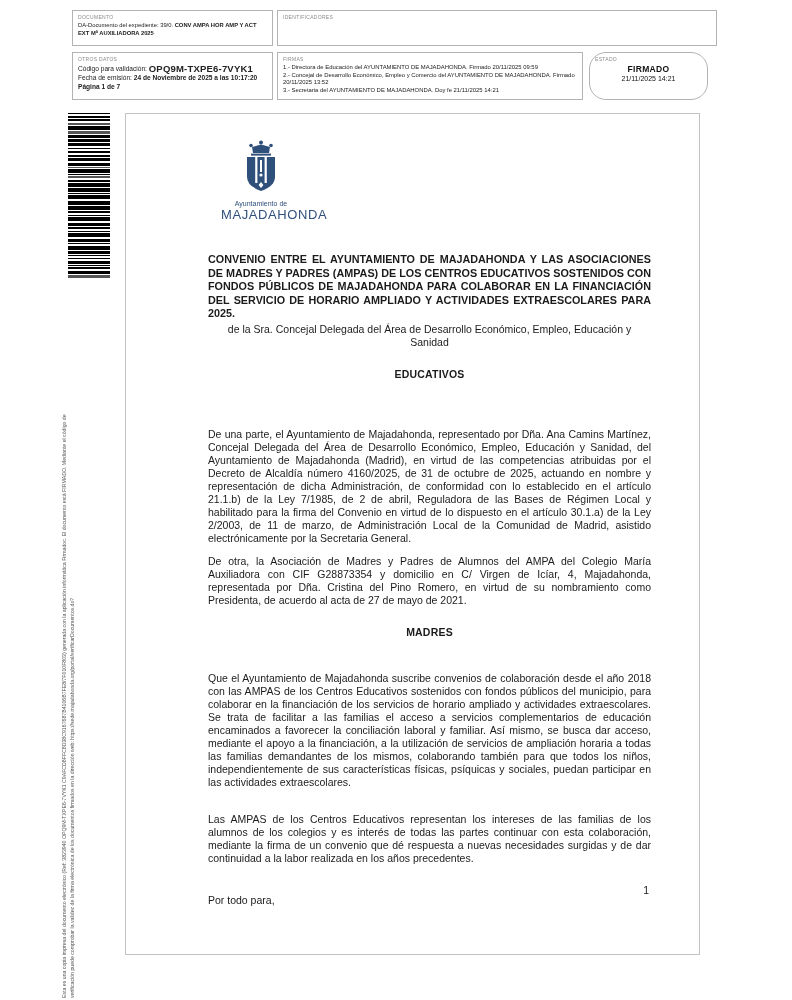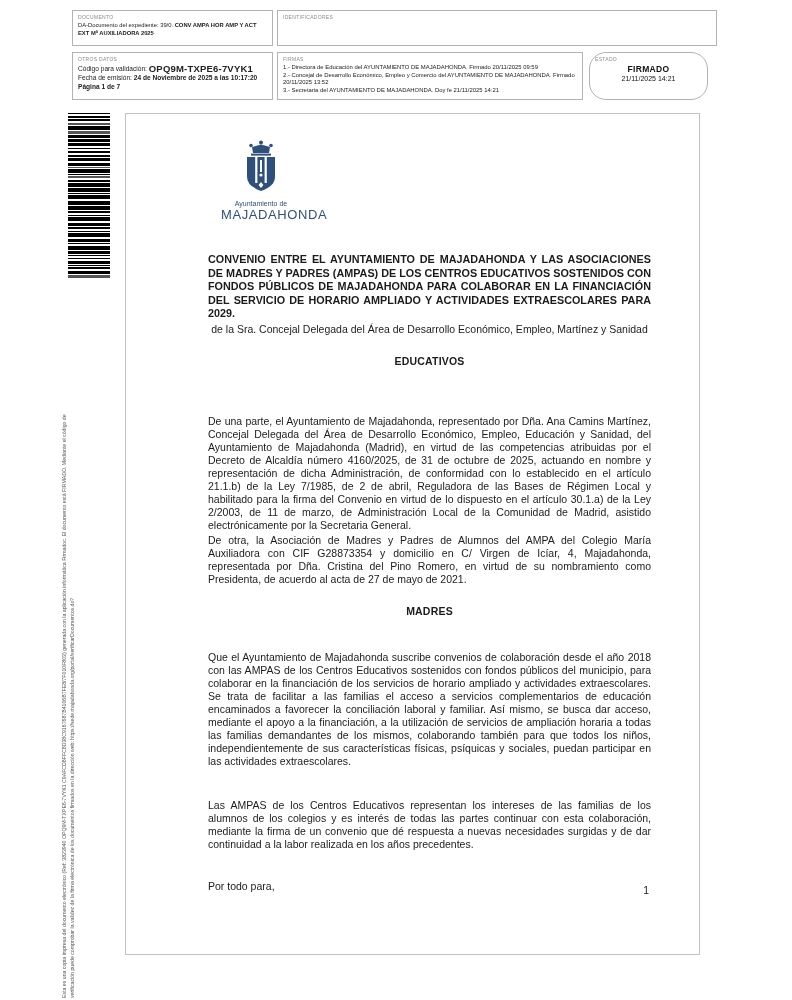--- a/index.html
+++ b/index.html
@@ -103,23 +103,23 @@
   .intro-1 { margin-top: 15px; }
   .intro-2 { margin-top: 2px; }
   .center-heading {
     text-align: center;
     font-weight: bold;
     margin-top: 19px;
     letter-spacing: .2px;
   }
   .para { text-align: justify; }
   .para-1 { margin-top: 47px; }
-  .para-2 { margin-top: 2px; }
+  .para-2 { margin-top: 10px; }
   .para-3 { margin-top: 33px; }
-  .para-4 { margin-top: 31px; }
+  .para-4 { margin-top: 24px; }
   .closing { margin-top: 29px; text-align: left; }
 
   .page-number {
     position: absolute;
     right: 50px; bottom: 58px;
     font-size: 10.5px;
     color: #1b1b1b;
   }
 </style>
 </head>
@@ -225,23 +225,23 @@
         <rect x="28" y="20" width="2" height="12"></rect>
         <circle cx="29" cy="35" r="1.6"></circle>
         <path d="M29 42 l2.4 3 l-2.4 3 l-2.4 -3 Z"></path>
       </g>
     </svg>
     <div class="logo-org1">Ayuntamiento de</div>
     <div class="logo-org2">MAJADAHONDA</div>
   </div>
 
   <div class="content">
-    <div class="doc-title">CONVENIO ENTRE EL AYUNTAMIENTO DE MAJADAHONDA Y LAS ASOCIACIONES DE MADRES Y PADRES (AMPAS) DE LOS CENTROS EDUCATIVOS SOSTENIDOS CON FONDOS PÚBLICOS DE MAJADAHONDA PARA COLABORAR EN LA FINANCIACIÓN DEL SERVICIO DE HORARIO AMPLIADO Y ACTIVIDADES EXTRAESCOLARES PARA 2029.</div>
-
-    <div class="intro-line intro-2">de la Sra. Concejal Delegada del Área de Desarrollo Económico, Empleo, Martínez y Sanidad</div>
+    <div class="doc-title">CONVENIO ENTRE EL AYUNTAMIENTO DE MAJADAHONDA Y LAS ASOCIACIONES DE MADRES Y PADRES (AMPAS) DE LOS CENTROS EDUCATIVOS SOSTENIDOS CON FONDOS PÚBLICOS DE MAJADAHONDA PARA COLABORAR EN LA FINANCIACIÓN DEL SERVICIO DE HORARIO AMPLIADO Y ACTIVIDADES EXTRAESCOLARES PARA 2025.</div>
+
+    <div class="intro-line intro-2">de la Sra. Concejal Delegada del Área de Desarrollo Económico, Empleo, Educación y Sanidad</div>
 
     <div class="center-heading">EDUCATIVOS</div>
 
     <div class="para para-1">De una parte, el Ayuntamiento de Majadahonda, representado por Dña. Ana Camins Martínez, Concejal Delegada del Área de Desarrollo Económico, Empleo, Educación y Sanidad, del Ayuntamiento de Majadahonda (Madrid), en virtud de las competencias atribuidas por el Decreto de Alcaldía número 4160/2025, de 31 de octubre de 2025, actuando en nombre y representación de dicha Administración, de conformidad con lo establecido en el artículo 21.1.b) de la Ley 7/1985, de 2 de abril, Reguladora de las Bases de Régimen Local y habilitado para la firma del Convenio en virtud de lo dispuesto en el artículo 30.1.a) de la Ley 2/2003, de 11 de marzo, de Administración Local de la Comunidad de Madrid, asistido electrónicamente por la Secretaria General.</div>
     <div class="para para-2">De otra, la Asociación de Madres y Padres de Alumnos del AMPA del Colegio María Auxiliadora con CIF G28873354 y domicilio en C/ Virgen de Icíar, 4, Majadahonda, representada por Dña. Cristina del Pino Romero, en virtud de su nombramiento como Presidenta, de acuerdo al acta de 27 de mayo de 2021.</div>
 
     <div class="center-heading">MADRES</div>
 
     <div class="para para-3">Que el Ayuntamiento de Majadahonda suscribe convenios de colaboración desde el año 2018 con las AMPAS de los Centros Educativos sostenidos con fondos públicos del municipio, para colaborar en la financiación de los servicios de horario ampliado y actividades extraescolares. Se trata de facilitar a las familias el acceso a servicios complementarios de educación encaminados a favorecer la conciliación laboral y familiar. Así mismo, se busca dar acceso, mediante el apoyo a la financiación, a la utilización de servicios de ampliación horaria a todas las familias demandantes de los mismos, colaborando también para que todos los niños, independientemente de sus características físicas, psíquicas y sociales, puedan participar en las actividades extraescolares.</div>
     <div class="para para-4">Las AMPAS de los Centros Educativos representan los intereses de las familias de los alumnos de los colegios y es interés de todas las partes continuar con esta colaboración, mediante la firma de un convenio que dé respuesta a nuevas necesidades surgidas y de dar continuidad a la labor realizada en los años precedentes.</div>

